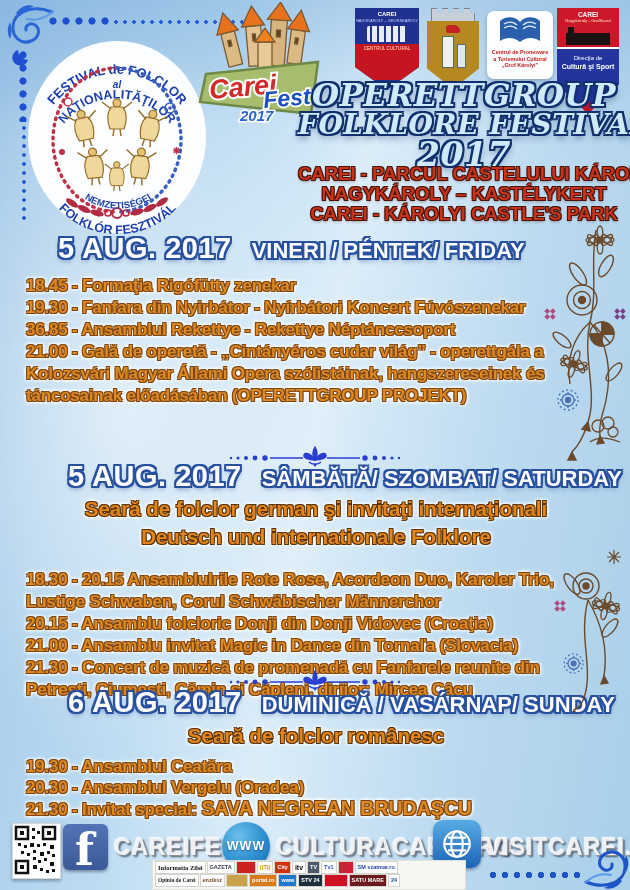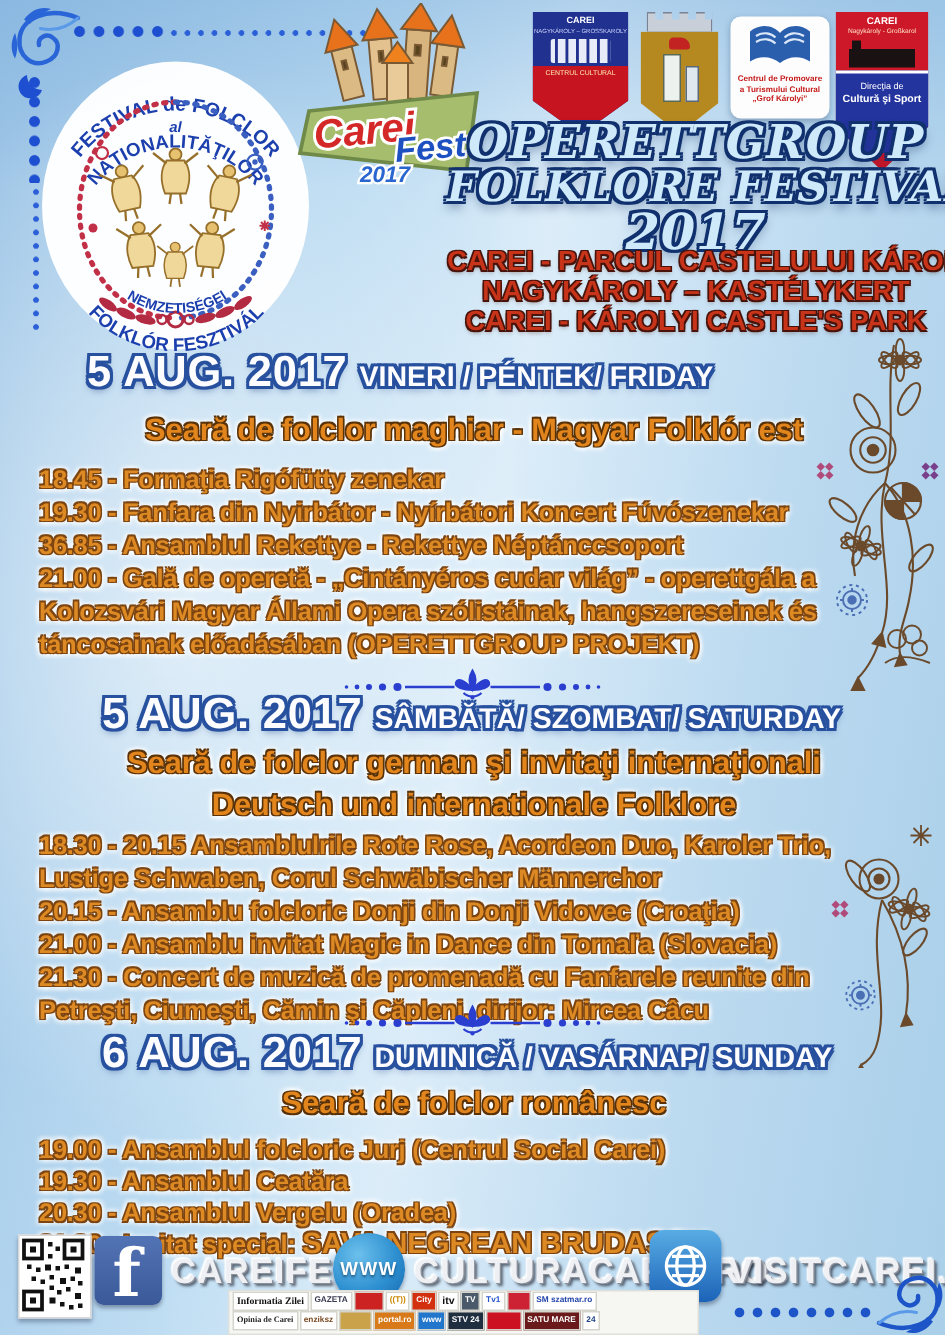--- a/index.html
+++ b/index.html
@@ -30,29 +30,29 @@
 
   .venues{top:164px;left:298px;width:332px;text-align:center;font-weight:bold;font-size:18.5px;line-height:20px;color:#c8341a;
     text-shadow:-1px -1px 0 #47130a,1px -1px 0 #47130a,-1px 1px 0 #47130a,1px 1px 0 #47130a,0 2px 3px rgba(60,20,5,.4);}
   .venues div{white-space:nowrap;}
 
   
   .section{position:absolute;left:26px;width:580px;}
   .sec-heading{white-space:nowrap;color:#fdfdff;font-weight:bold;
     text-shadow:-2px -2px 0 #27509f,2px -2px 0 #27509f,-2px 2px 0 #27509f,2px 2px 0 #27509f,-2px 0 0 #27509f,2px 0 0 #27509f,0 -2px 0 #27509f,0 2px 0 #27509f,0 3px 5px rgba(25,60,130,.5);}
   .date{font-size:29px;letter-spacing:.5px;}
-  .daynames{font-size:19px;margin-left:8px;}
+  .daynames{font-size:22px;margin-left:20px;}
   .subtitle{text-align:center;font-weight:bold;font-size:20.5px;margin-top:10px;color:#e2851c;
     text-shadow:-1px -1px 0 #5a3208,1px -1px 0 #5a3208,-1px 1px 0 #5a3208,1px 1px 0 #5a3208,-2px 2px 3px #ffffff,2px -2px 3px #ffffff,2px 2px 3px #ffffff,-2px -2px 3px #ffffff;}
   .sub2{margin-top:2px;}
   .events{margin-top:10px;}
   .event{font-weight:bold;font-size:17px;line-height:22px;letter-spacing:-.2px;color:#de8a24;
     text-shadow:-1px -1px 0 #7c4410,1px -1px 0 #7c4410,-1px 1px 0 #7c4410,1px 1px 0 #7c4410,-2px 2px 3px #ffffff,2px -2px 3px #ffffff,2px 2px 3px #ffffff,-2px -2px 3px #ffffff;}
   #sec-fri{top:232px;} #sec-fri .sec-heading{margin-left:32px;}
-  #sec-sat{top:460px;} #sec-sat .sec-heading{margin-left:42px;} #sec-sat .subtitle{margin-top:4px;} #sec-sat .events{margin-top:4px;}
+  #sec-sat{top:460px;} #sec-sat .sec-heading{margin-left:42px;} #sec-sat .subtitle{margin-top:4px;} #sec-sat .events{margin-top:20px;}
   #sec-sun{top:686px;} #sec-sun .sec-heading{margin-left:42px;} #sec-sun .subtitle{margin-top:5px;} #sec-sun .events{margin-top:8px;} #sec-sun .event{line-height:21px;}
   .special-guest{font-size:19.5px;letter-spacing:0;}
 
   
   .badge{position:absolute;}
   .shield{clip-path:polygon(0 0,100% 0,100% 72%,50% 100%,0 72%);}
   #badge-cultural{left:355px;top:8px;width:64px;height:82px;background:#20318f;text-align:center;}
   .b1-top{color:#fff;font-size:6px;font-weight:bold;padding-top:3px;line-height:7px;}
   .b1-sub{color:#cfd6ff;font-size:4px;line-height:5px;}
   .b1-building{margin:3px auto 2px auto;width:40px;height:16px;background:#e8ecf8;border-radius:2px;
@@ -280,21 +280,20 @@
   <div class="abs venues">
     <div>CAREI - PARCUL CASTELULUI KÁROLYI</div>
     <div>NAGYKÁROLY – KASTÉLYKERT</div>
     <div>CAREI - KÁROLYI CASTLE'S PARK</div>
   </div>
 
   <div class="section" id="sec-fri">
     <div class="sec-heading">
       <span class="date">5 AUG. 2017</span><span class="daynames">VINERI / PÉNTEK/ FRIDAY</span>
     </div>
-    <div class="subtitle">Seară de folclor maghiar - Magyar Folklór est</div>
     <div class="events">
       <div class="event">18.45 - Formaţia  Rigófütty zenekar</div>
       <div class="event">19.30 - Fanfara din Nyirbátor - Nyírbátori Koncert Fúvószenekar</div>
       <div class="event">36.85 - Ansamblul Rekettye - Rekettye Néptánccsoport</div>
       <div class="event">21.00 - Gală de operetă - „Cintányéros cudar világ” - operettgála a Kolozsvári Magyar Állami Opera szólistáinak, hangszereseinek és táncosainak előadásában (OPERETTGROUP PROJEKT)</div>
     </div>
   </div>
 
   <svg class="abs" style="left:225px;top:444px" width="180" height="24" viewBox="0 0 180 24">
     <g fill="#2a3fd0">
@@ -357,21 +356,20 @@
       <circle cx="90" cy="21" r="1.4" fill="#2a3fd0" stroke="none"></circle>
     </g>
   </svg>
 
   <div class="section" id="sec-sun">
     <div class="sec-heading">
       <span class="date">6 AUG. 2017</span><span class="daynames">DUMINICĂ / VASÁRNAP/ SUNDAY</span>
     </div>
     <div class="subtitle">Seară de folclor românesc</div>
     <div class="events">
-      <div class="event">19.00 - Ansamblul folcloric Jurj (Centrul Social Carei)</div>
       <div class="event">19.30 - Ansamblul Ceatăra</div>
       <div class="event">20.30 - Ansamblul Vergelu (Oradea)</div>
       <div class="event"><span>21.30 - Invitat special: </span><span class="special-guest">SAVA NEGREAN BRUDAŞCU</span></div>
     </div>
   </div>
 
   <svg class="abs" style="left:538px;top:222px" width="92" height="240" viewBox="0 0 92 240">
     <g fill="none" stroke="#6b4a2c" stroke-width="1.4">
       <path d="M58,8 C52,40 60,70 52,100 C44,136 60,170 50,200 C46,214 40,224 34,230"></path>
       <path d="M52,100 C70,120 74,150 68,178 C66,190 60,200 62,214"></path>

